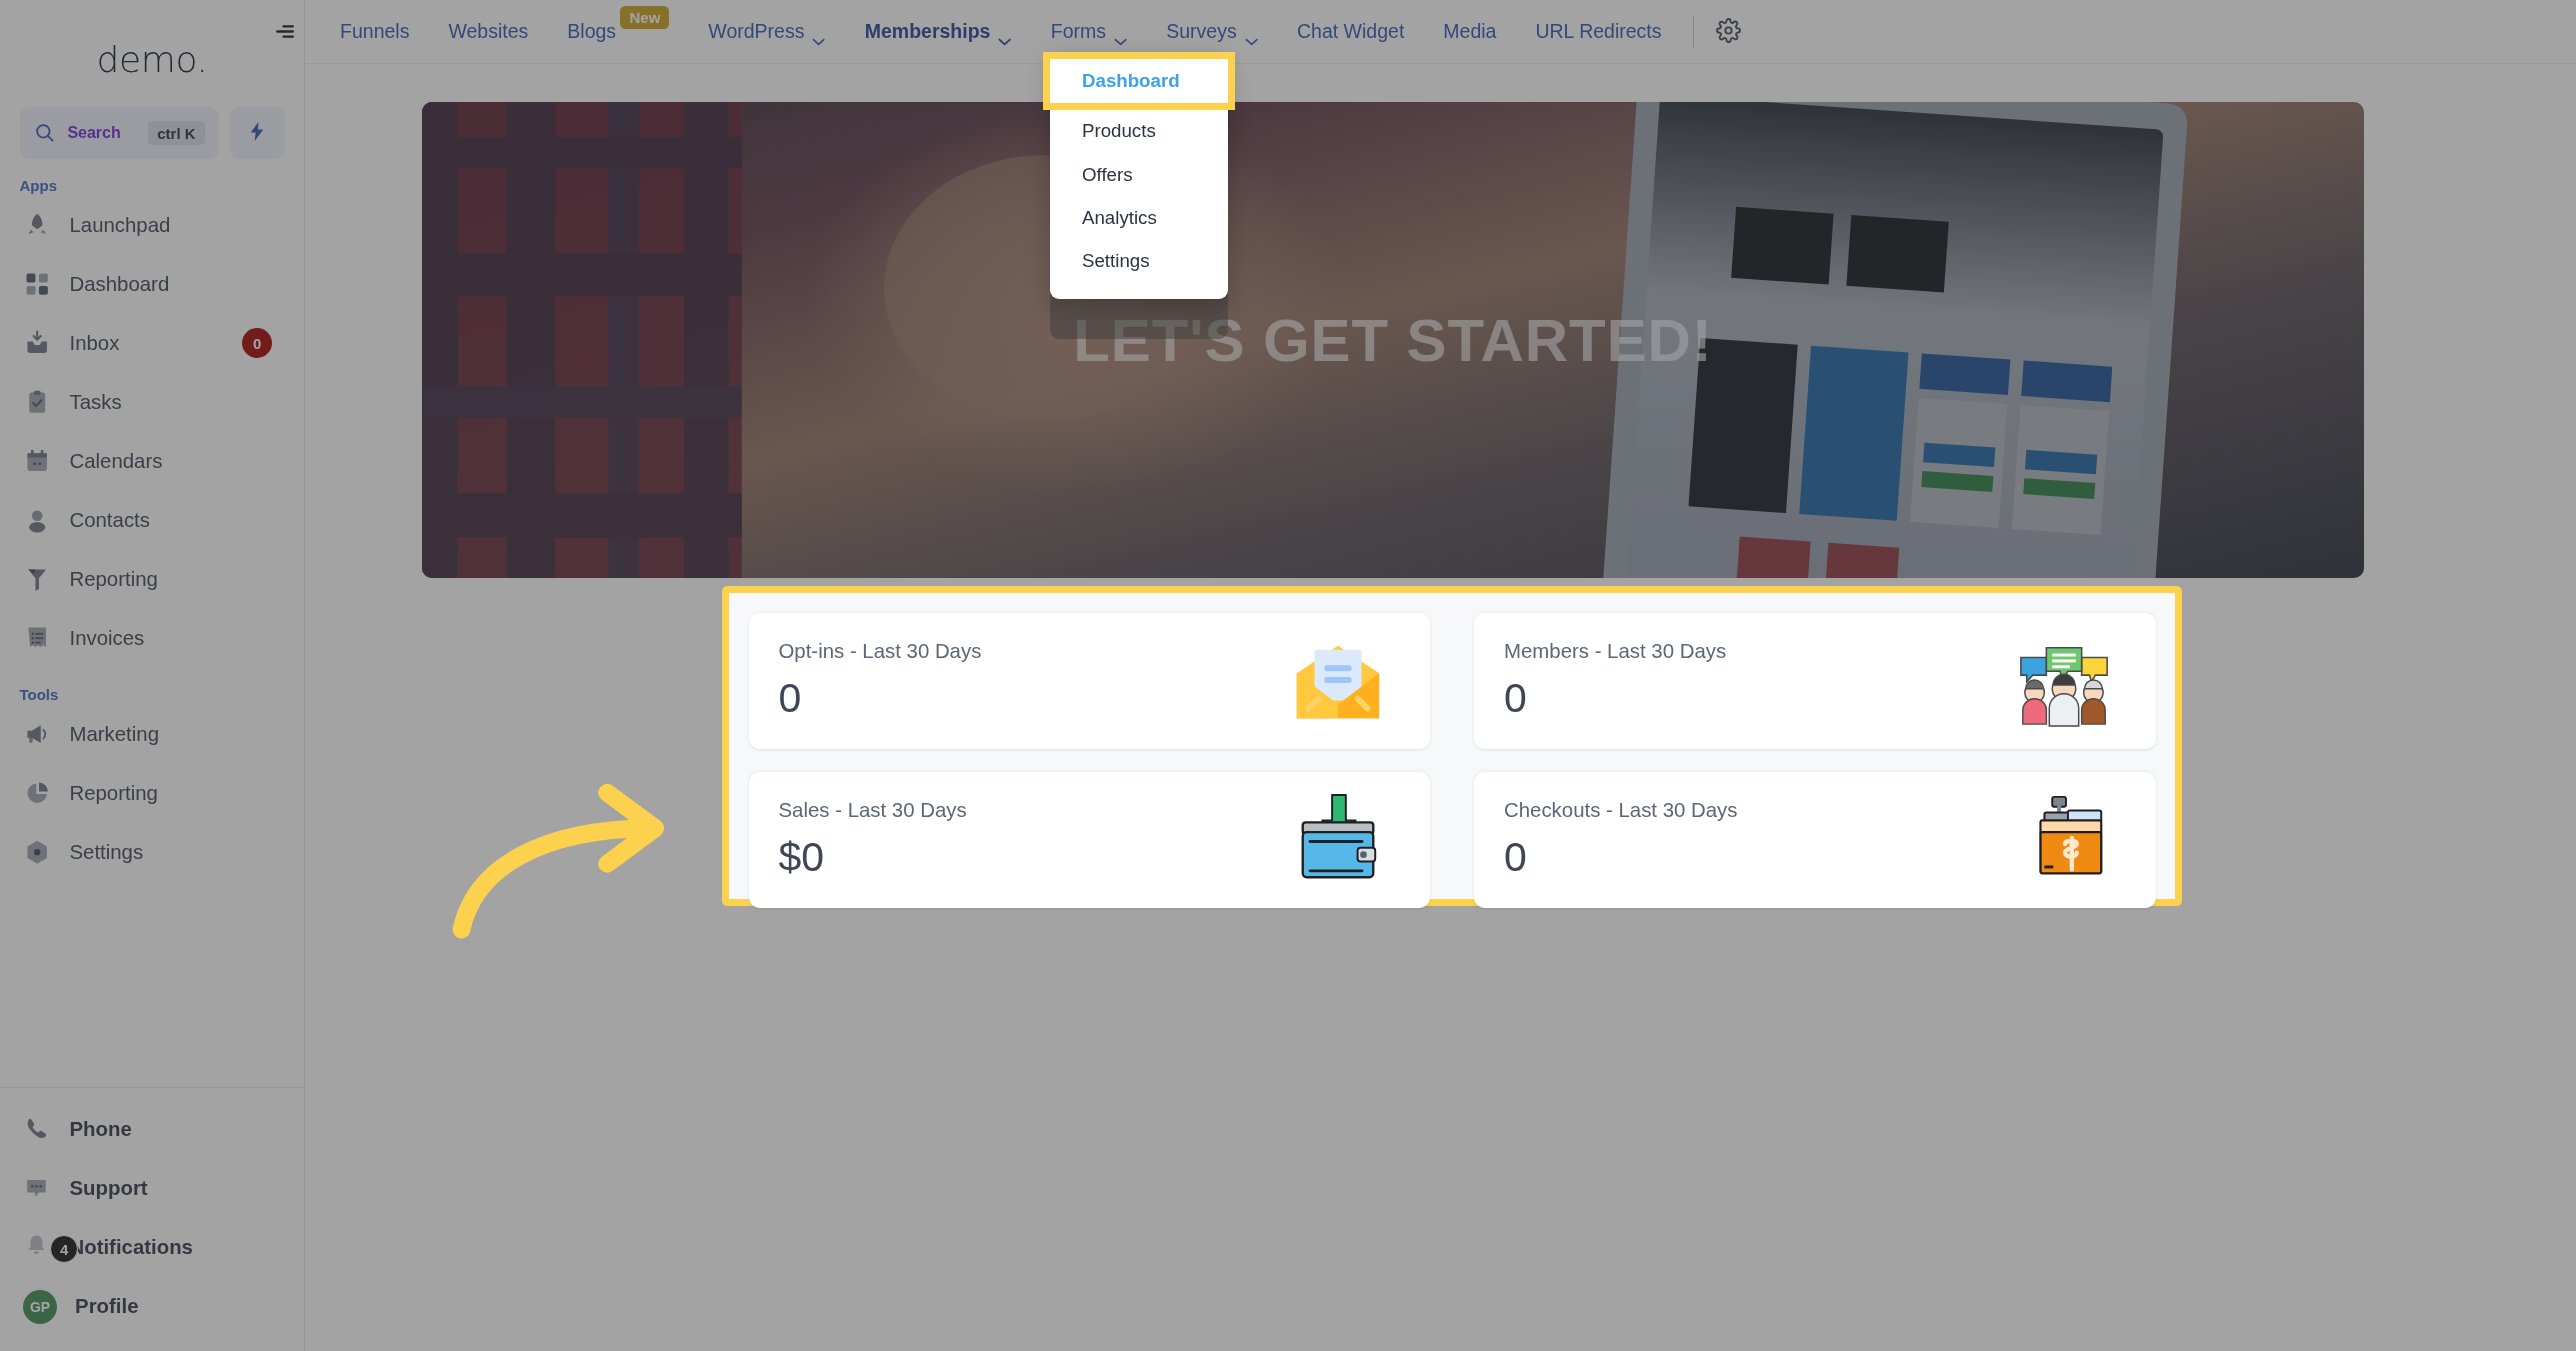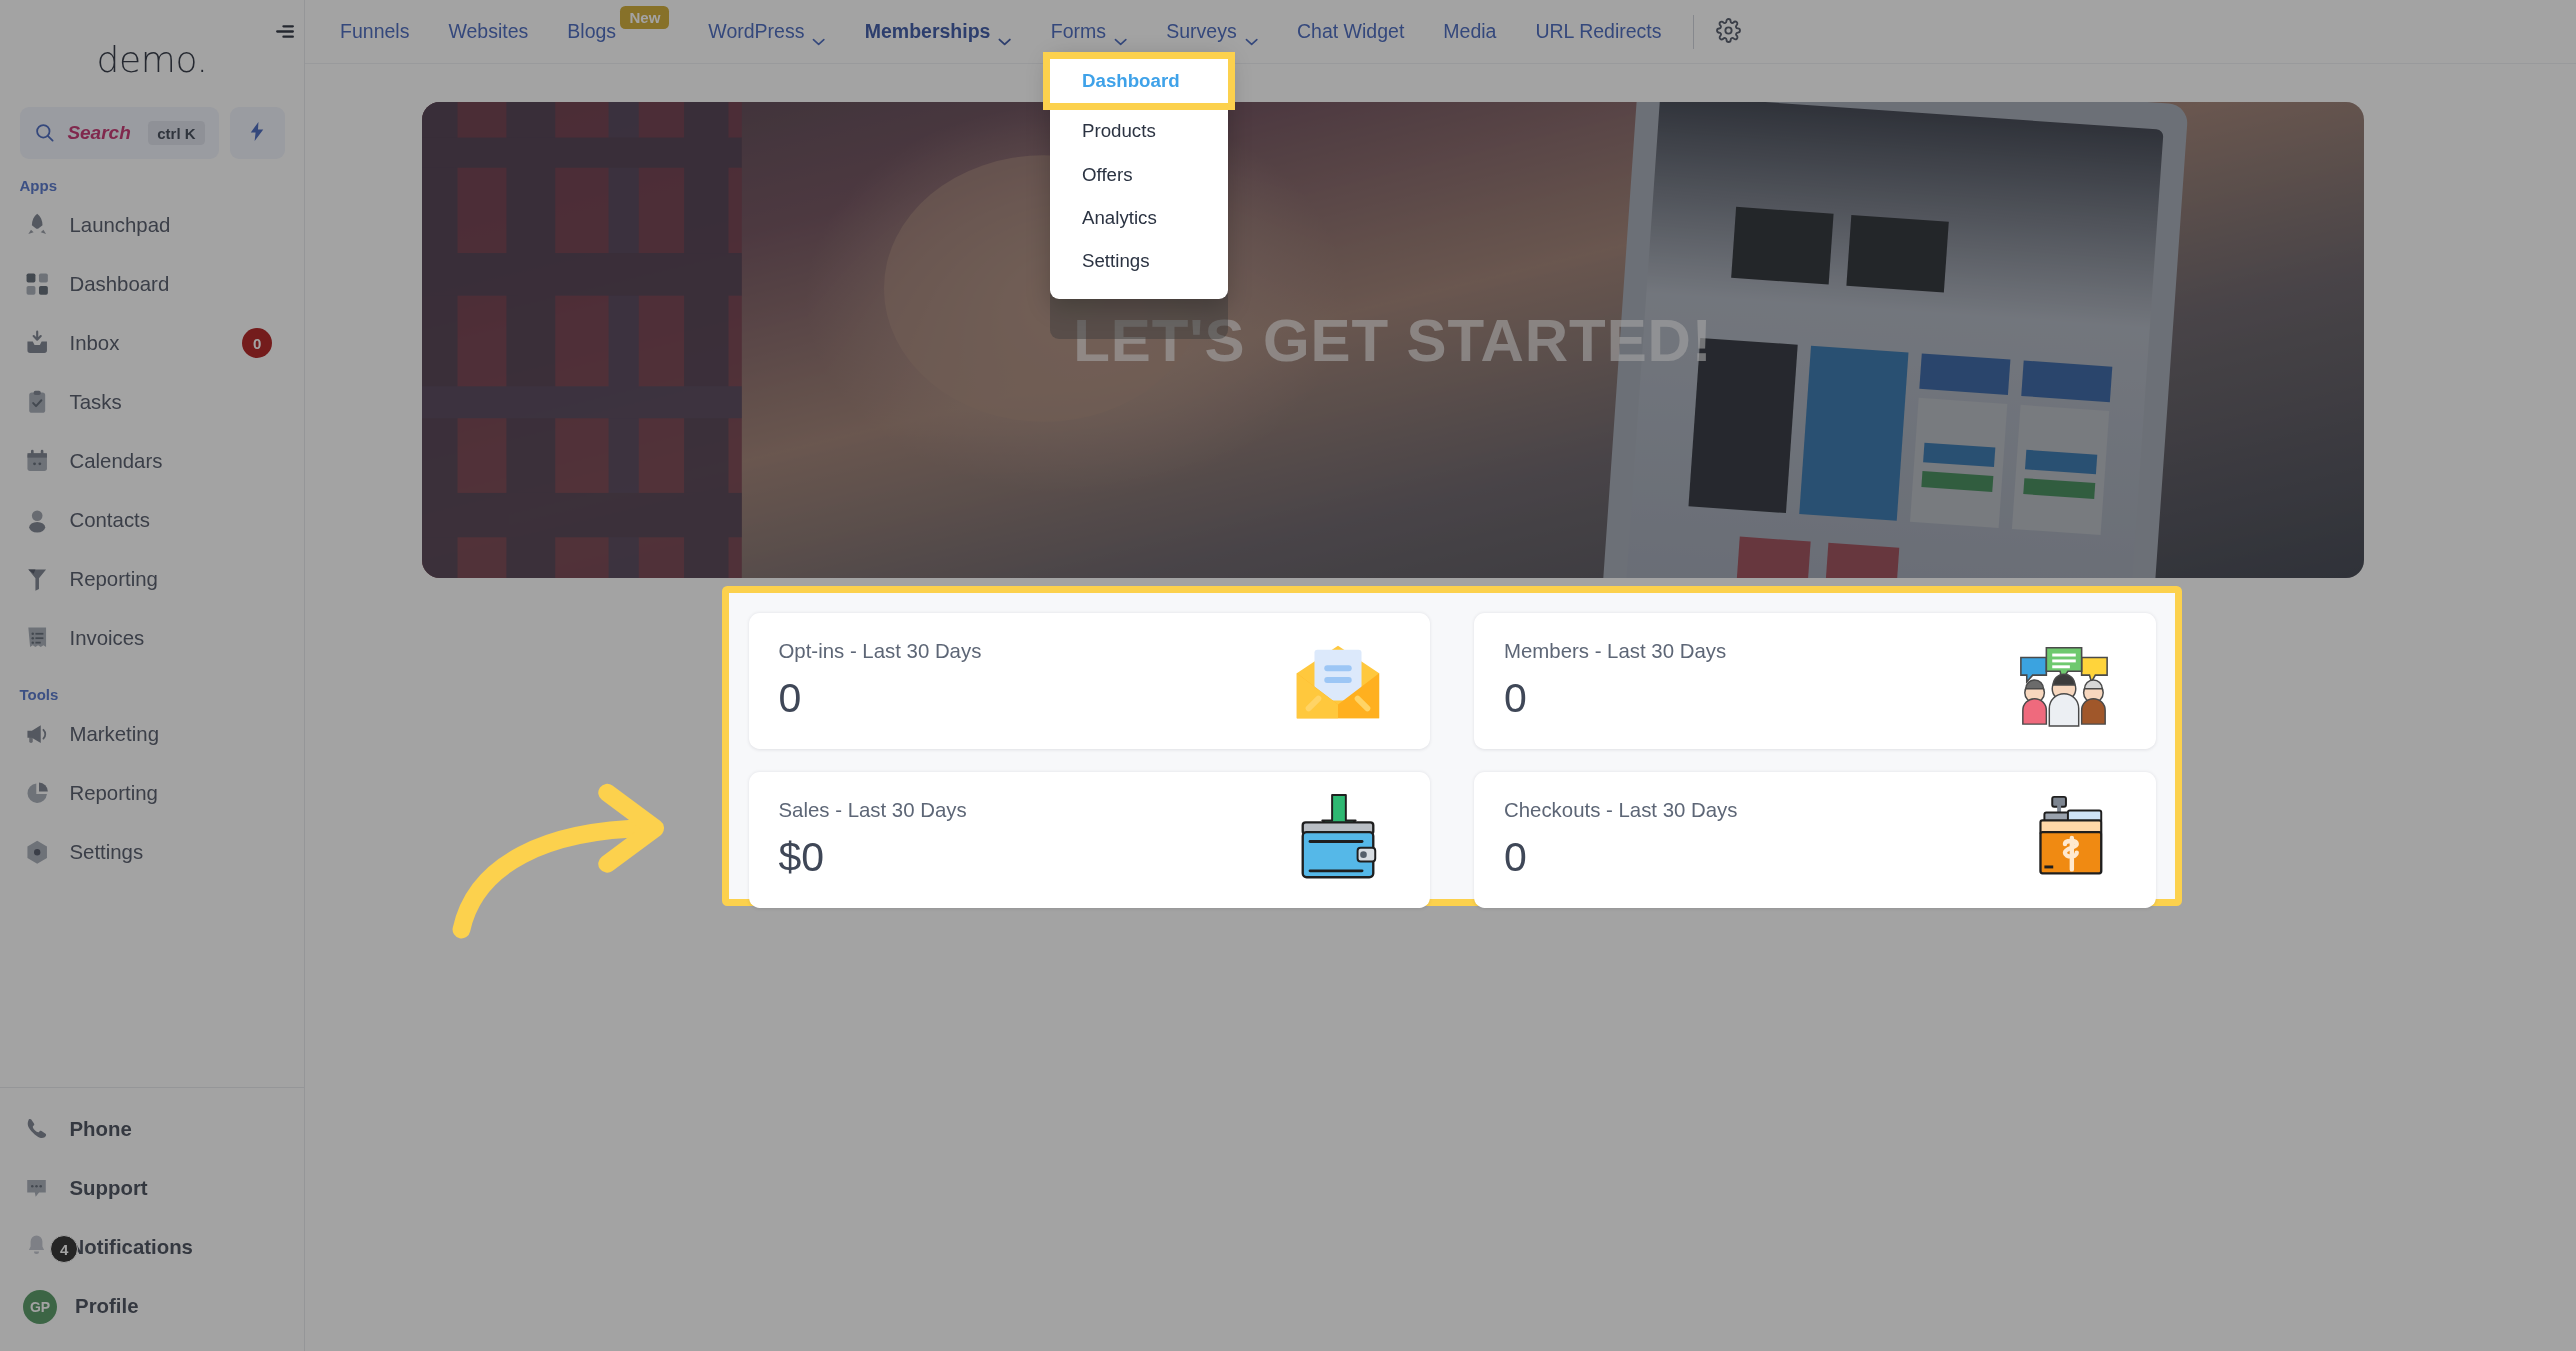--- a/index.html
+++ b/index.html
@@ -36,21 +36,21 @@
     display: flex; align-items: center; gap: 10.7px;
     padding: 0 19.5px; margin-top: 16px;
   }
   .search-box {
     flex: 1; height: 52px; background: #eef1fb; border-radius: 9px;
     display: flex; align-items: center; padding: 0 14.2px; gap: 12.4px;
     cursor: pointer;
   }
   .search-ico { width: 21.3px; height: 21.3px; flex: none; }
   .search-label {
-    color: #be185d; font-size: 19px; font-weight: 600; flex: 1; font-style: italic;
+    color: #6d28d9; font-size: 16px; font-weight: 600; flex: 1;
   }
   .kbd {
     background: #d9dde9; color: #26303f; font-size: 15px;
     padding: 3.6px 9px; border-radius: 4.4px; font-weight: 600;
   }
   .bolt-box {
     width: 55px; height: 52px; background: #eef1fb; border-radius: 9px;
     display: flex; align-items: center; justify-content: center; cursor: pointer;
   }
 
@@ -133,21 +133,21 @@
   }
   .dd-item {
     padding: 10.7px 32px; font-size: 18.7px; color: #2b3342; cursor: pointer;
     white-space: nowrap;
   }
   .dd-item.selected { color: #3fa2e9; font-weight: 700; }
 
   
   .hero {
     position: absolute; left: 117px; top: 102px;
-    width: 1942px; height: 476px; border-radius: 18px;
+    width: 1942px; height: 476px; border-radius: 10px;
     overflow: hidden;
   }
   .hero-bg { position:absolute; inset:0; }
   .hero-title {
     position: absolute; inset: 0;
     display: flex; align-items: center; justify-content: center;
     color: rgba(255,255,255,.62);
     font-size: 60px; font-weight: 700; letter-spacing: 0.9px;
     font-family: "Liberation Sans", sans-serif;
   }

